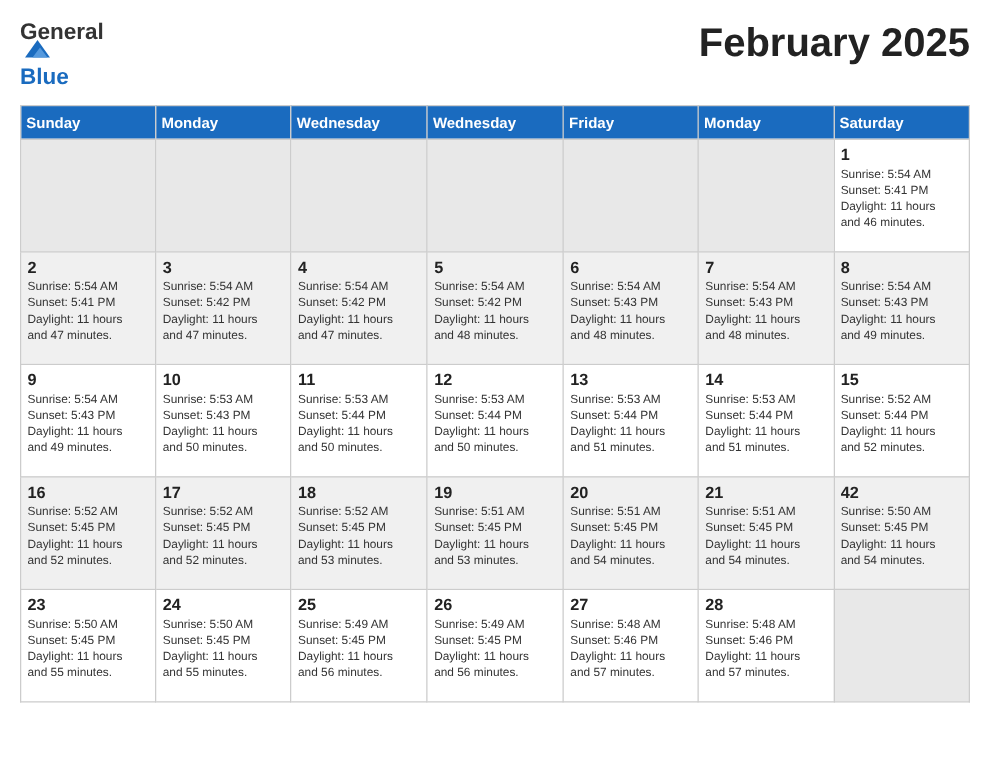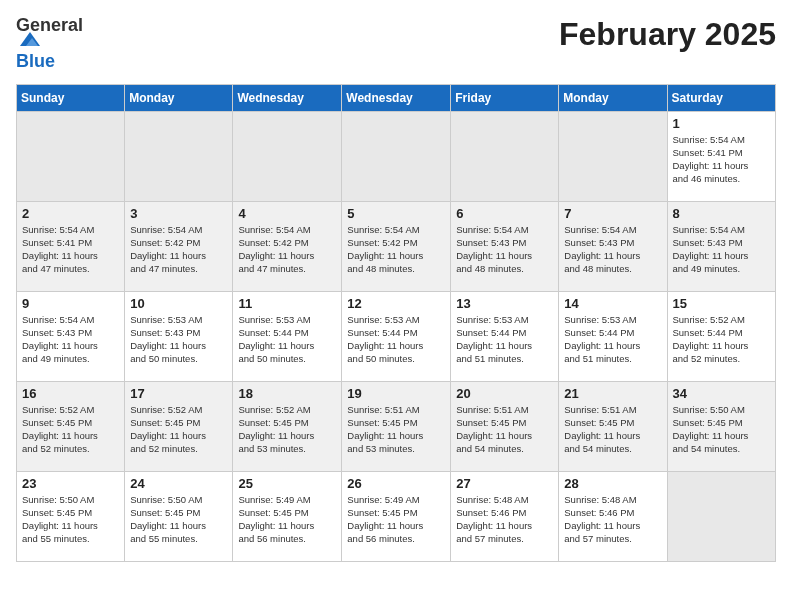--- a/index.html
+++ b/index.html
@@ -227,21 +227,21 @@
 Daylight: 11 hours
 and 53 minutes.</span></td>
         <td><span class="day-number">20</span><span class="day-info" style="white-space: pre-line;">Sunrise: 5:51 AM
 Sunset: 5:45 PM
 Daylight: 11 hours
 and 54 minutes.</span></td>
         <td><span class="day-number">21</span><span class="day-info" style="white-space: pre-line;">Sunrise: 5:51 AM
 Sunset: 5:45 PM
 Daylight: 11 hours
 and 54 minutes.</span></td>
-        <td><span class="day-number">34</span><span class="day-info" style="white-space: pre-line;">Sunrise: 5:50 AM
+        <td><span class="day-number">42</span><span class="day-info" style="white-space: pre-line;">Sunrise: 5:50 AM
 Sunset: 5:45 PM
 Daylight: 11 hours
 and 54 minutes.</span></td>
       </tr>
       <tr class="row-white">
         <td><span class="day-number">23</span><span class="day-info" style="white-space: pre-line;">Sunrise: 5:50 AM
 Sunset: 5:45 PM
 Daylight: 11 hours
 and 55 minutes.</span></td>
         <td><span class="day-number">24</span><span class="day-info" style="white-space: pre-line;">Sunrise: 5:50 AM

